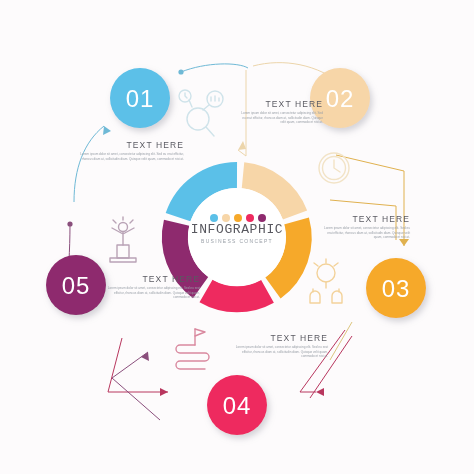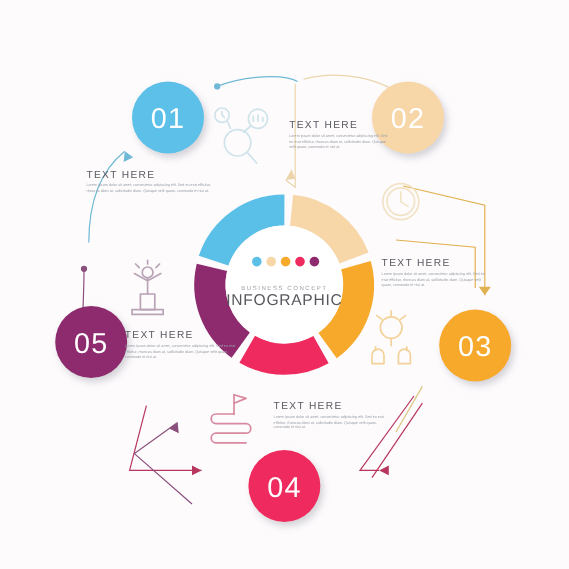--- a/index.html
+++ b/index.html
@@ -11,21 +11,21 @@
     overflow:hidden;
   }
   #stage{
     position:relative;
     width:392px;height:474px;
     background:#fdfbfc;
   }
   #art{position:absolute;left:0;top:0;width:474px;height:474px;}
   .lbl{
     position:absolute;
-    text-align:left;
+    text-align:right;
     pointer-events:none;
   }
   .lbl .title{
     font-size:8.5px;
     letter-spacing:1.1px;
     color:#5a5a62;
     font-family:"Liberation Sans", sans-serif;
     white-space:nowrap;
   }
   .lbl .body{
@@ -41,22 +41,21 @@
     pointer-events:none;
   }
   .center-title{
     position:absolute;
     left:0;right:0;
     top:222px;
     text-align:center;
     font-size:13px;
     letter-spacing:0.6px;
     color:#58585f;
-    font-family:Liberation Sans, sans-serif;
-    margin-top:20px;
+    font-family:Liberation Mono, monospace;
   }
   .center-sub{
     position:absolute;
     left:0;right:0;
     top:238px;
     text-align:center;
     font-size:5px;
     letter-spacing:1.3px;
     color:#9aa0a8;
     font-family:"Liberation Sans", sans-serif;

